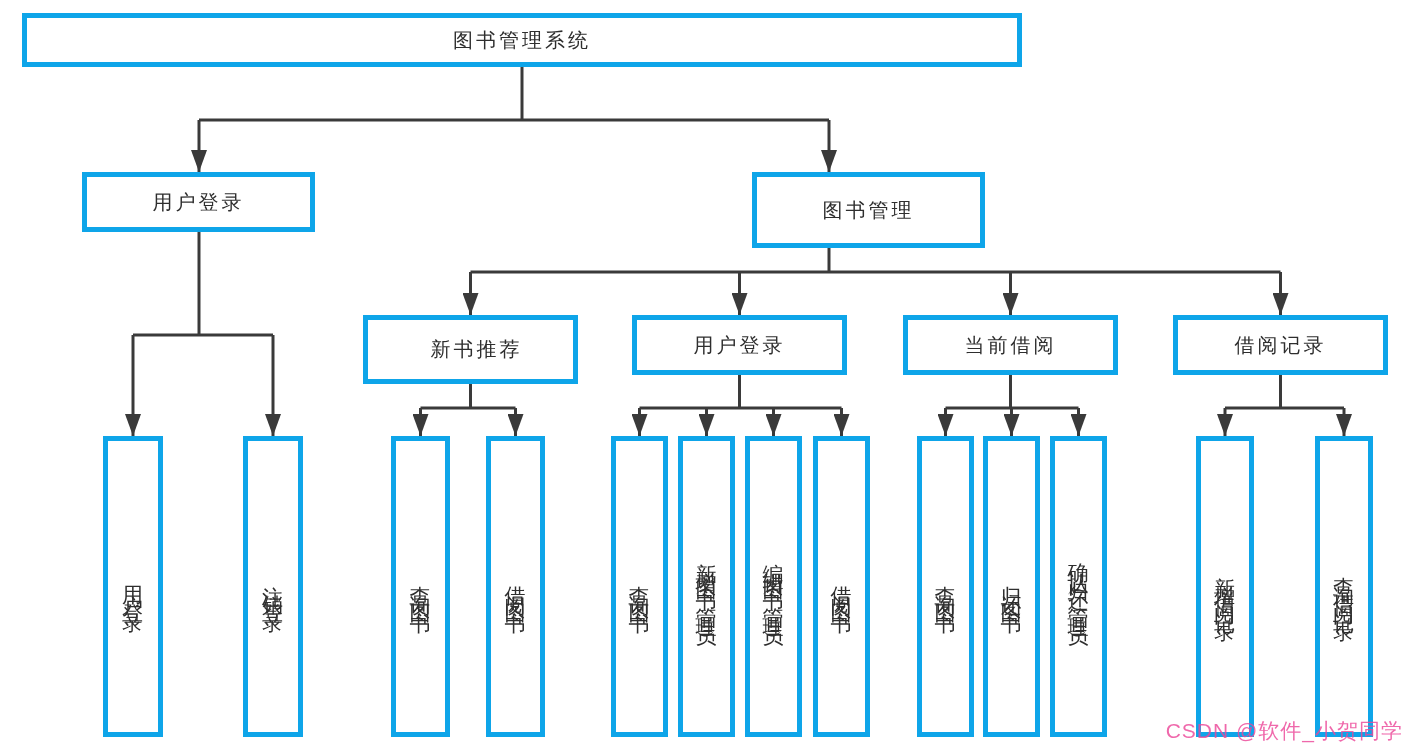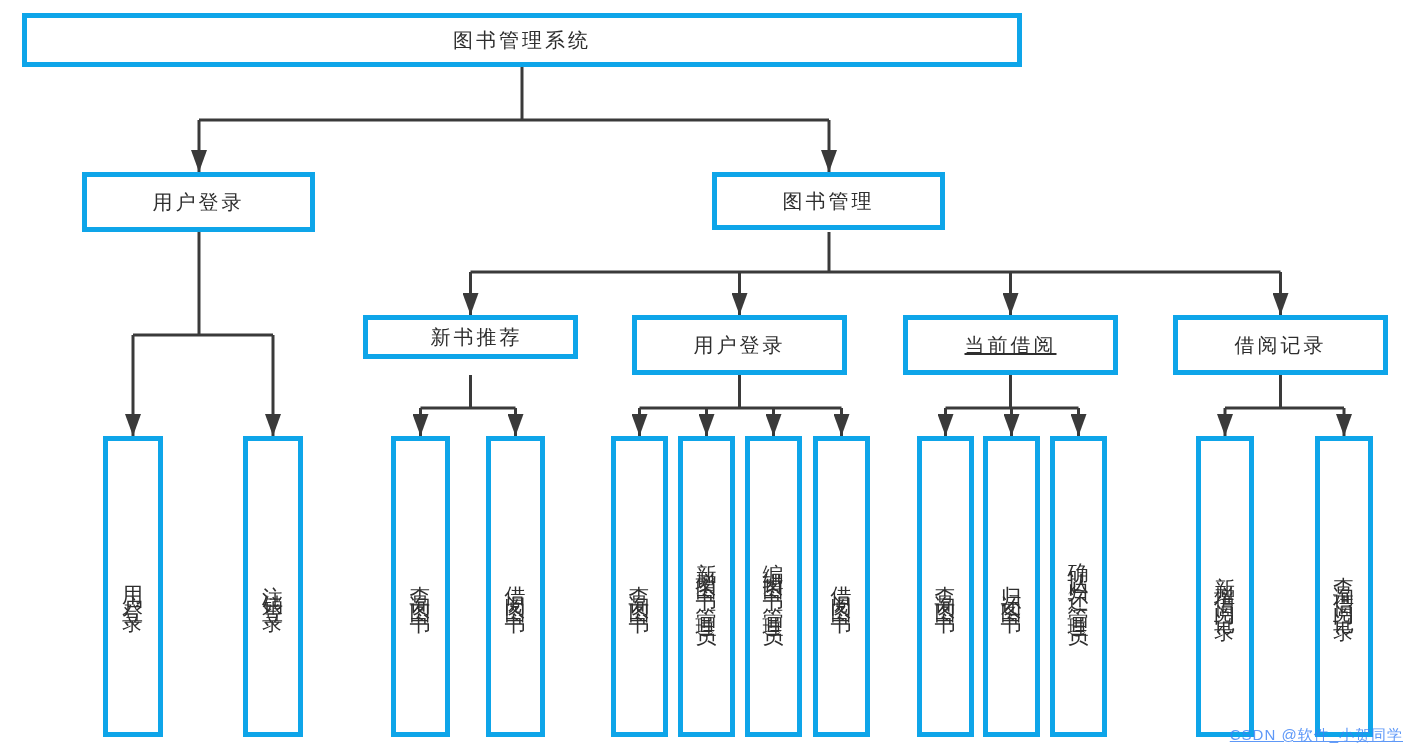--- a/index.html
+++ b/index.html
@@ -34,25 +34,25 @@
     text-orientation: mixed;
     font-size: 21px;
     letter-spacing: 9px;
     line-height: 1;
     white-space: nowrap;
   }
   
   .n-root   { left: 22px;  top: 13px;  width: 1000px; height: 54px; }
   
   .n-l2a    { left: 82px;  top: 172px; width: 233px; height: 60px; }
-  .n-l2b    { left: 712px; top: 172px; width: 233px; height: 58px; }
-  
-  .n-l3a    { left: 363px;  top: 315px; width: 215px; height: 44px; padding-left: 12px; }
+  .n-l2b    { left: 752px; top: 172px; width: 233px; height: 76px; }
+  
+  .n-l3a    { left: 363px;  top: 315px; width: 215px; height: 69px; padding-left: 12px; }
   .n-l3b    { left: 632px;  top: 315px; width: 215px; height: 60px; }
-  .n-l3c    { left: 903px;  top: 315px; width: 215px; height: 60px; text-decoration: underline; }
+  .n-l3c    { left: 903px;  top: 315px; width: 215px; height: 60px; }
   .n-l3d    { left: 1173px; top: 315px; width: 215px; height: 60px; }
   
   .leaf { top: 436px; height: 301px; }
   .n-a1 { left: 103px;  width: 60px; }
   .n-a2 { left: 243px;  width: 60px; }
   .n-b1 { left: 391px;  width: 59px; }
   .n-b2 { left: 486px;  width: 59px; }
   .n-c1 { left: 611px;  width: 57px; }
   .n-c2 { left: 678px;  width: 57px; }
   .n-c3 { left: 745px;  width: 57px; }
@@ -60,26 +60,25 @@
   .n-d1 { left: 917px;  width: 57px; }
   .n-d2 { left: 983px;  width: 57px; }
   .n-d3 { left: 1050px; width: 57px; }
   .n-e1 { left: 1196px; width: 58px; }
   .n-e2 { left: 1315px; width: 58px; }
   .watermark {
     position: absolute;
     right: 2px;
     bottom: 2px;
     z-index: 3;
-    font-size: 15px;
-    color: #3b82f6;
+    font-size: 21px;
+    color: #ec4899;
     opacity: 0.82;
     letter-spacing: 1px;
     white-space: nowrap;
-    text-decoration: underline;
   }
 </style>
 </head>
 <body>
 
 <div class="canvas">
 
   <svg class="connectors" width="1405" height="747" viewBox="0 0 1405 747">
     <defs>
       <marker id="ah" markerUnits="userSpaceOnUse" markerWidth="22" markerHeight="16" refX="22" refY="8" orient="auto">

